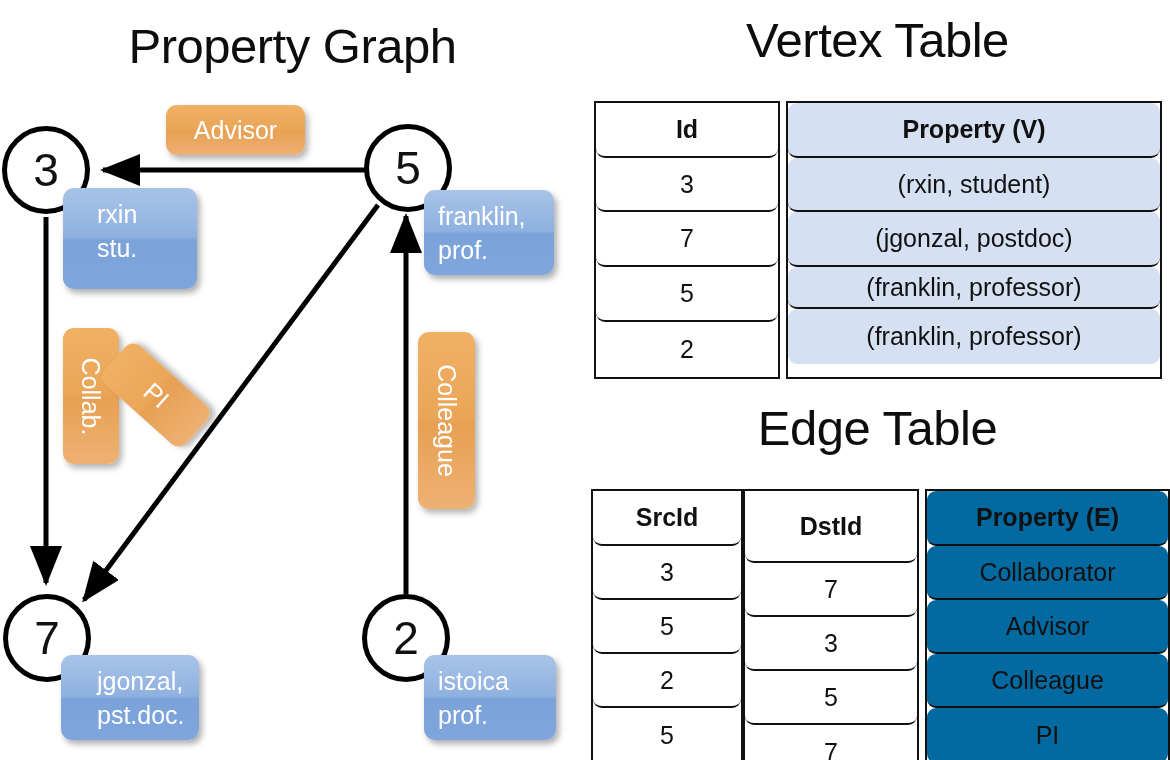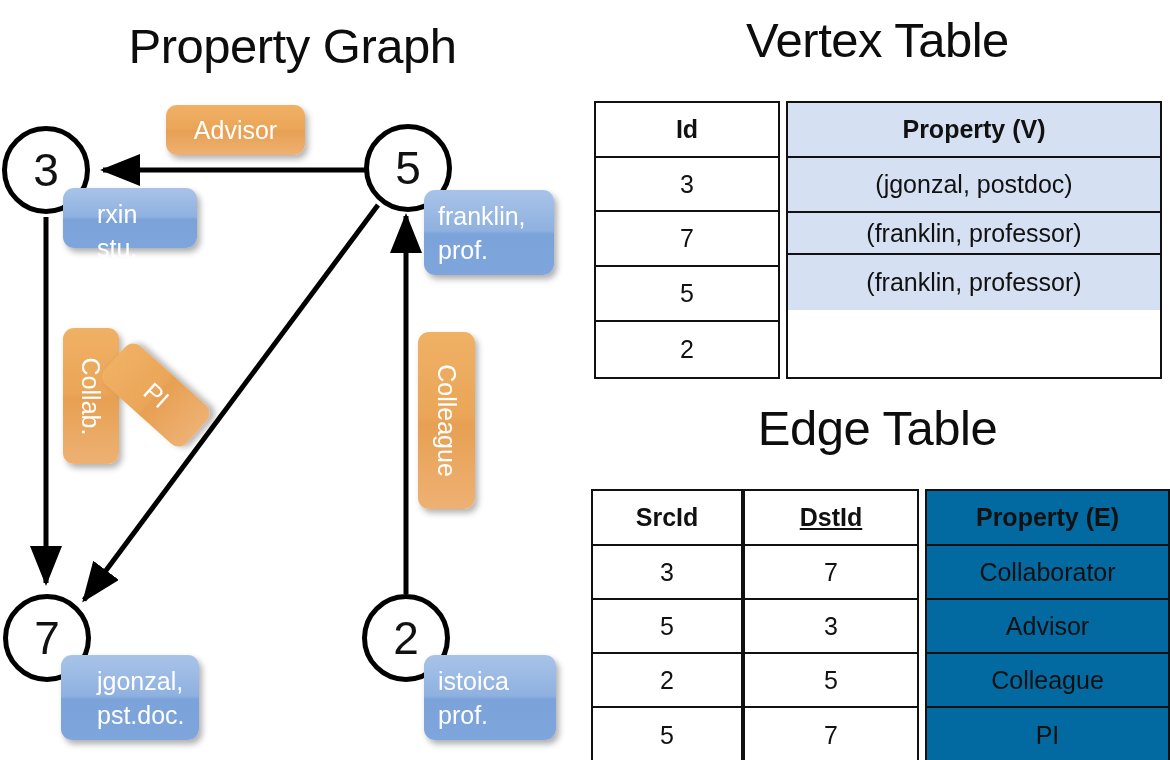--- a/index.html
+++ b/index.html
@@ -117,20 +117,21 @@
   .cell {
     border-bottom: 2.5px solid #111;
     box-sizing: border-box;
     display: flex;
     align-items: center;
     justify-content: center;
     font-size: 25px;
     font-weight: 300;
     color: #111;
     white-space: nowrap;
+    border-radius: 9px;
   }
   .cell:last-child { border-bottom: none; }
   .cell.head { font-weight: 700; }
   .cell.blue { background: #d6e0f3; }
   .cell.orange { background: #0369a1; }
 </style>
 </head>
 <body>
 
 <div id="graph-panel">
@@ -167,21 +168,21 @@
   <div class="node-circle" style="left:364px; top:124px;">
     <div class="node-label">5</div>
   </div>
   <div class="node-circle" style="left:3px; top:594px;">
     <div class="node-label">7</div>
   </div>
   <div class="node-circle" style="left:362px; top:594px;">
     <div class="node-label">2</div>
   </div>
 
-  <div class="prop-box" style="left:63px; top:188px; width:134px; height:60px;padding-left:34px;">
+  <div class="prop-box" style="left:63px; top:188px; width:134px; height:101px;padding-left:34px;">
     <div>rxin</div>
     <div>stu.</div>
   </div>
   <div class="prop-box" style="left:424px; top:190px; width:130px; height:85px;">
     <div>franklin,</div>
     <div>prof.</div>
   </div>
   <div class="prop-box" style="left:61px; top:655px; width:138px; height:85px;padding-left:36px;">
     <div>jgonzal,</div>
     <div>pst.doc.</div>
@@ -215,40 +216,41 @@
   <div class="tbl-col" style="width:186px;">
     <div class="cell head" style="height:55px;">Id</div>
     <div class="cell" style="height:54px;">3</div>
     <div class="cell" style="height:55px;">7</div>
     <div class="cell" style="height:55px;">5</div>
     <div class="cell" style="height:55px;">2</div>
   </div>
 
   <div class="tbl-col" style="width:376px;">
     <div class="cell head blue" style="height:55px;">Property (V)</div>
+    <div class="cell blue" style="height:54px;">(rxin, student)</div>
     <div class="cell blue" style="height:55px;">(jgonzal, postdoc)</div>
     <div class="cell blue" style="height:42px;">(franklin, professor)</div>
     <div class="cell blue" style="height:55px;">(franklin, professor)</div>
   </div>
 </div>
 
 <div class="title" style="left:585px; top:400px; width:585px;">Edge Table</div>
 
 <div class="tbl-wrap" style="left:591px; top:489px;">
 
   <div class="tbl-col" style="width:152px;">
     <div class="cell head" style="height:55px;">SrcId</div>
     <div class="cell" style="height:54px;">3</div>
     <div class="cell" style="height:54px;">5</div>
     <div class="cell" style="height:54px;">2</div>
     <div class="cell" style="height:55px;">5</div>
   </div>
 
   <div class="tbl-col" style="width:176px; margin-left:0;">
-    <div class="cell head" style="height:55px;text-decoration:underline;">DstId</div>
+    <div class="cell head" style="height:72px;">DstId</div>
     <div class="cell" style="height:54px;">7</div>
     <div class="cell" style="height:54px;">3</div>
     <div class="cell" style="height:54px;">5</div>
     <div class="cell" style="height:55px;">7</div>
   </div>
 
   <div class="tbl-col" style="width:245px;">
     <div class="cell head orange" style="height:55px;">Property (E)</div>
     <div class="cell orange" style="height:54px;">Collaborator</div>
     <div class="cell orange" style="height:54px;">Advisor</div>

